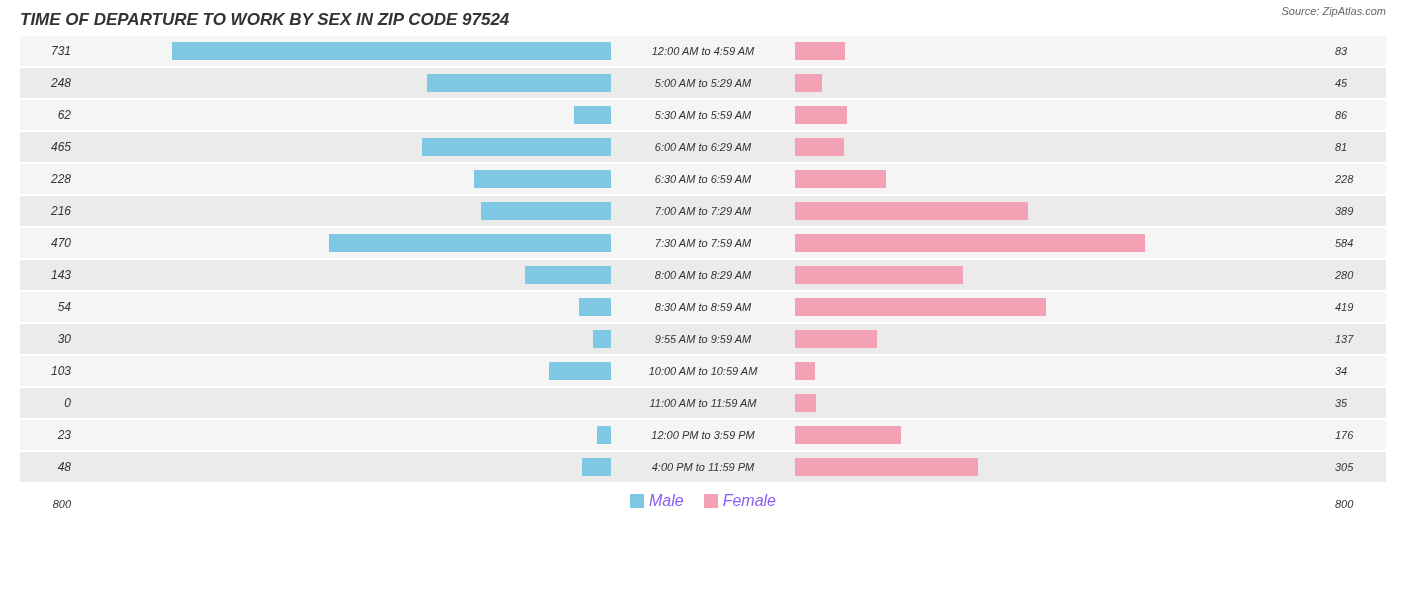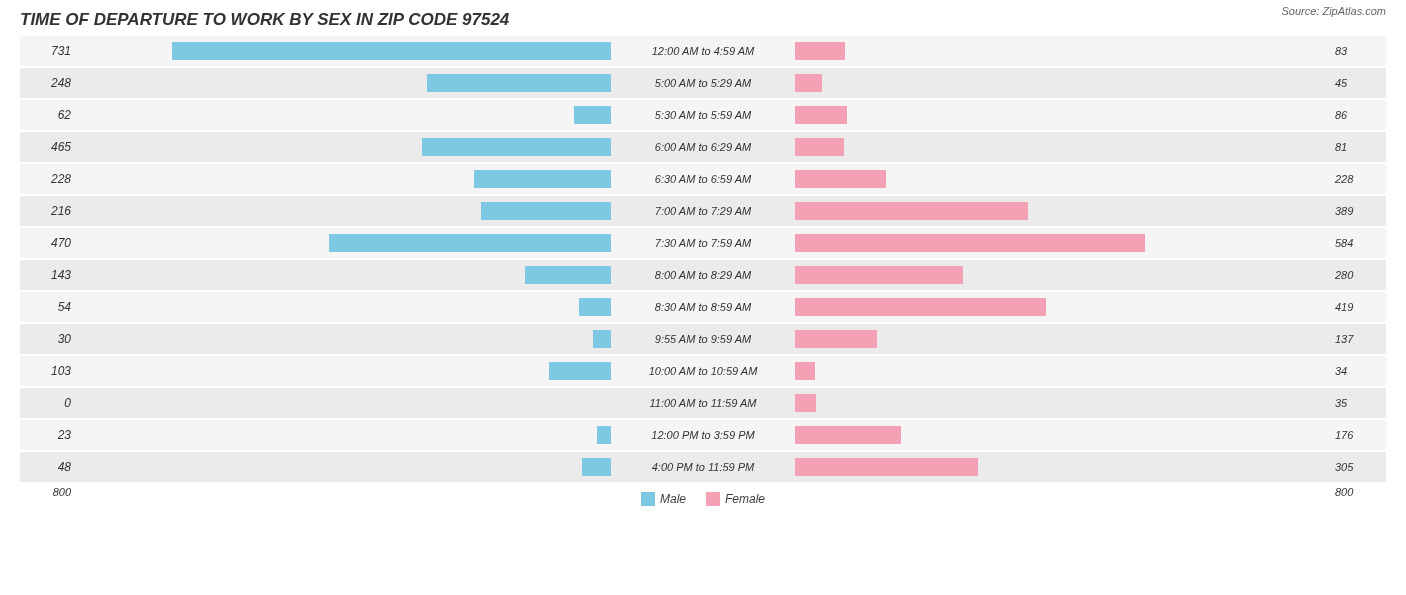--- a/index.html
+++ b/index.html
@@ -118,30 +118,30 @@
       justify-content: center;
       align-items: center;
       margin-top: 6px;
       gap: 20px;
       flex: 1;
     }
     .legend-item {
       display: flex;
       align-items: center;
       gap: 5px;
-      font-size: 12px;
-      color: #404040;
+      font-size: 16px;
+      color: #8b5cf6;
     }
     .legend-color {
       width: 14px;
       height: 14px;
     }
     .bottom-row {
       display: flex;
-      align-items: flex-start;
+      align-items: flex-end;
       margin-top: 4px;
     }
   </style>
 </head>
 <body>
 
 <div class="chart-container">
   <div class="chart-title">TIME OF DEPARTURE TO WORK BY SEX IN ZIP CODE 97524</div>
   <div class="source-text">Source: ZipAtlas.com</div>
   <div class="chart-area" id="chart-area">

